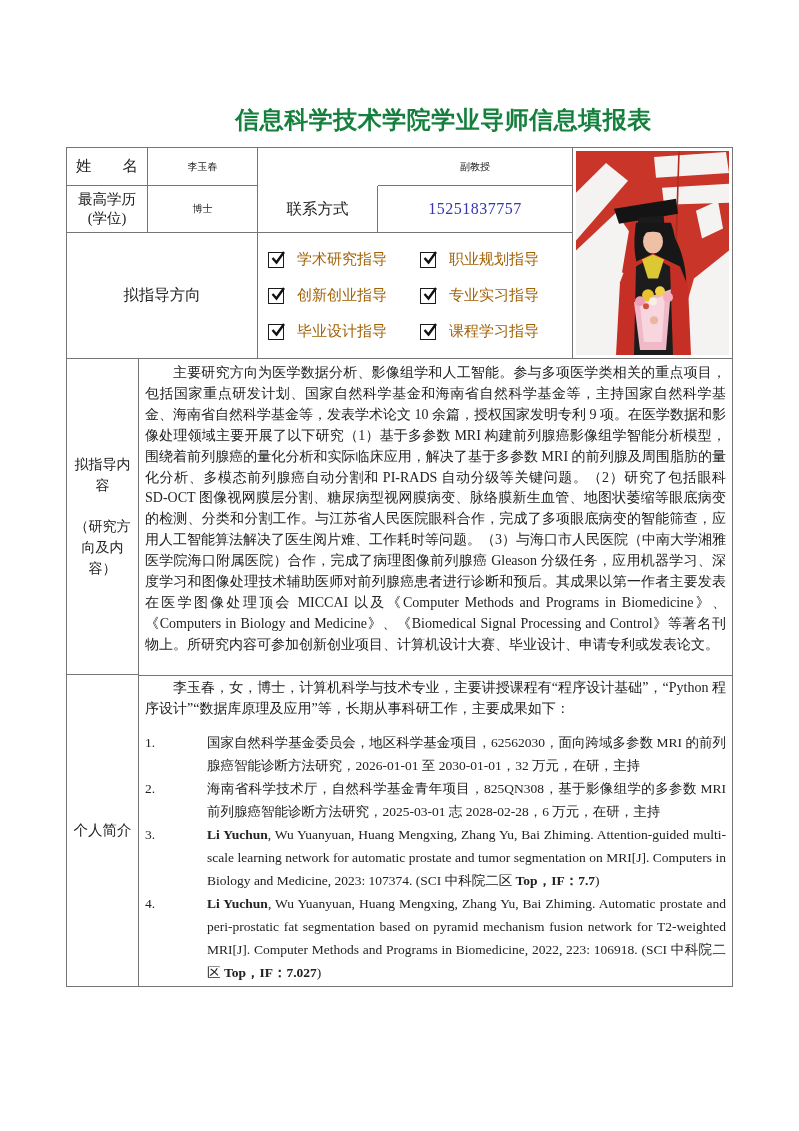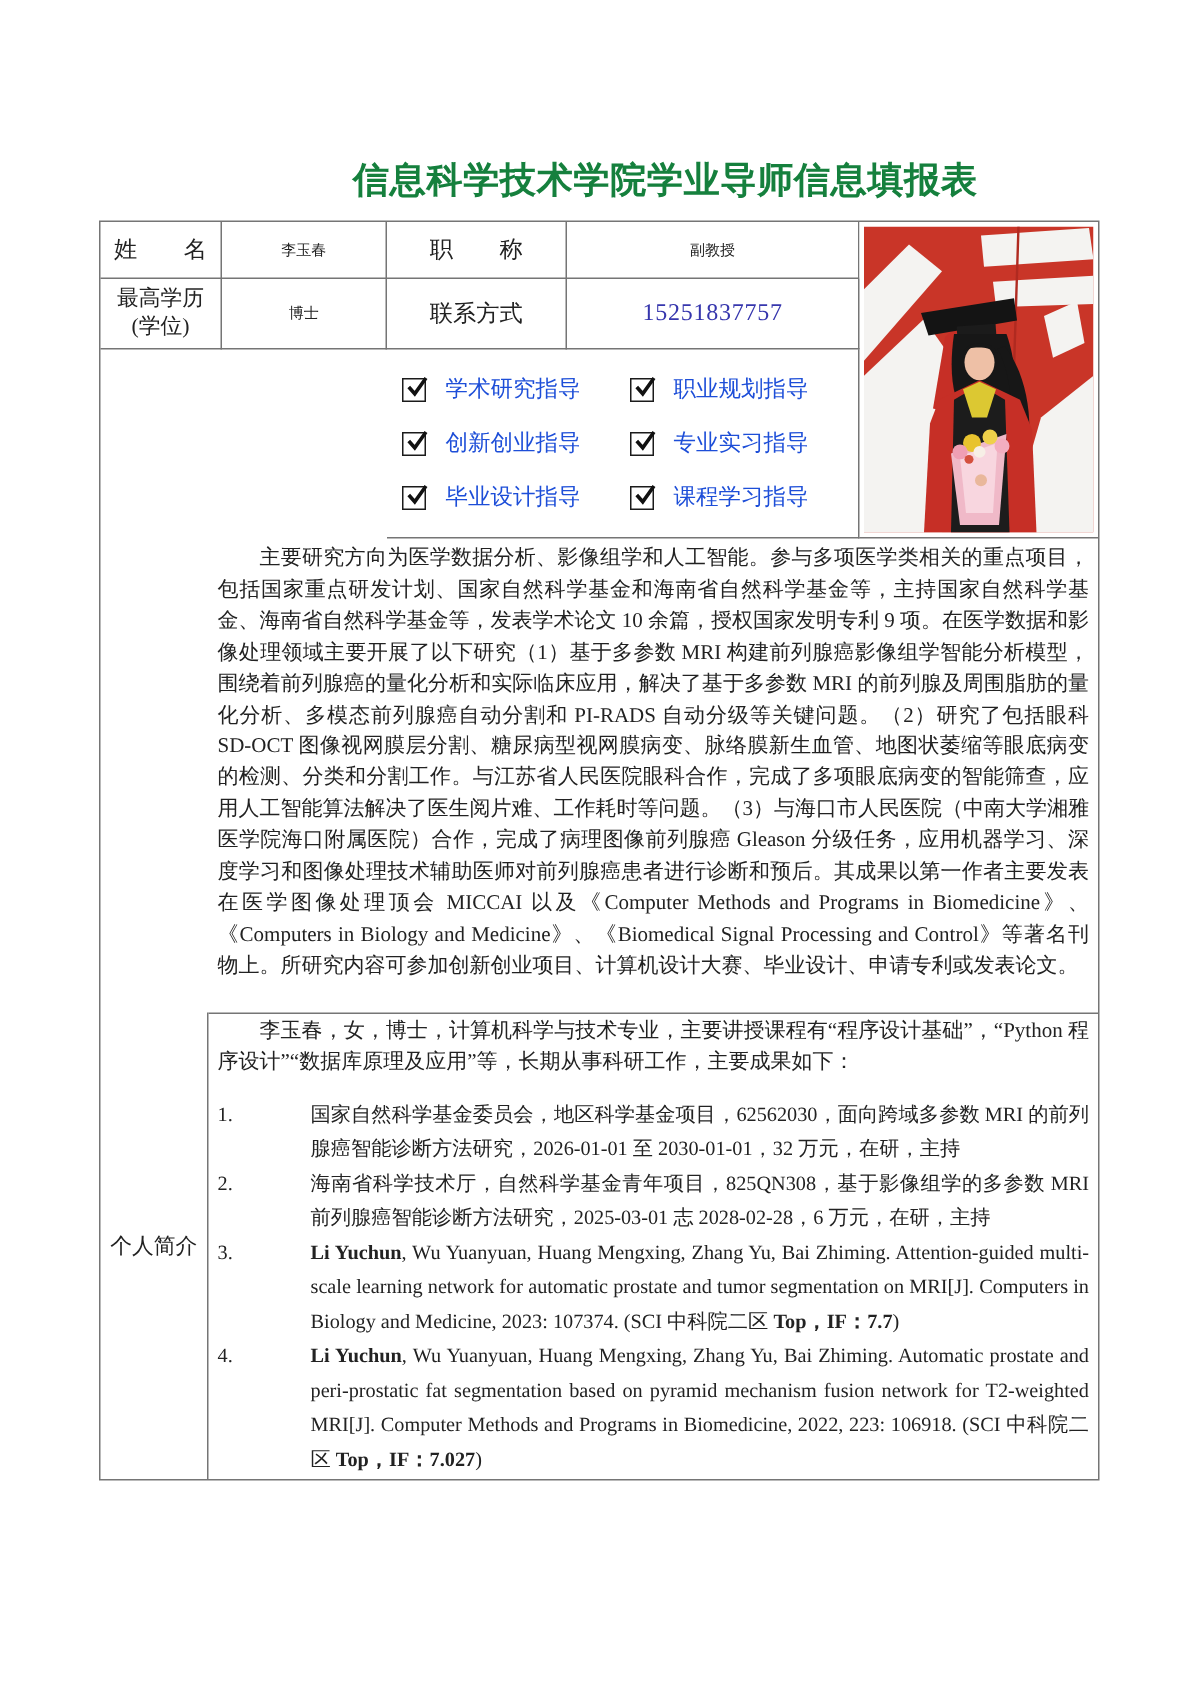--- a/index.html
+++ b/index.html
@@ -45,21 +45,21 @@
     grid-template-columns:148px 148px;
     row-gap:17px;column-gap:4px;
     padding-left:6px;
   }
   .option{display:flex;align-items:center;gap:13px;}
   .cbox{
     position:relative;width:14px;height:14px;flex:0 0 14px;
     border:1.6px solid #1b1b1b;background:#fff;
   }
   .cbox svg{position:absolute;left:0px;top:-3px;}
-  .option-label{font-size:15px;color:#1d4ed8;white-space:nowrap;}
+  .option-label{font-size:15px;color:#a16207;white-space:nowrap;}
 
   
   .stack-label{
     flex-direction:column;gap:20px;
     font-size:14px;line-height:21px;text-align:center;
     padding:0 4px;word-break:break-all;
   }
   .bigtext{
     align-items:flex-start;justify-content:flex-start;
   }
@@ -88,23 +88,20 @@
 
   <div class="doc-title">信息科学技术学院学业导师信息填报表</div>
 
   <div class="form-table">
 
     <div class="cell" style="left:0;top:0;width:81px;height:38px;">
       <span class="lbl">姓　　名</span>
     </div>
     <div class="cell" style="left:81px;top:0;width:110px;height:38px;">
       <span class="val">李玉春</span>
-    </div>
-    <div class="cell" style="left:191px;top:0;width:120px;height:38px;">
-      <span class="lbl">职　　称</span>
     </div>
     <div class="cell" style="left:311px;top:0;width:195px;height:38px;">
       <span class="val">副教授</span>
     </div>
 
     <div class="cell no-r photo-cell" style="left:506px;top:0;width:159px;height:211px;">
       <svg viewBox="0 0 153 205" preserveAspectRatio="none">
         <rect x="0" y="0" width="153" height="205" fill="#c93528"></rect>
 
         <polygon points="0,42 30,12 52,30 0,90" fill="#f4f3f1"></polygon>
@@ -151,20 +148,23 @@
       <span class="lbl pre-line">最高学历
 (学位)</span>
     </div>
     <div class="cell" style="left:191px;top:38px;width:120px;height:47px;">
       <span class="lbl">联系方式</span>
     </div>
     <div class="cell" style="left:311px;top:38px;width:195px;height:47px;">
       <span class="phone">15251837757</span>
     </div>
 
+    <div class="cell" style="left:0;top:85px;width:191px;height:126px;">
+      <span class="lbl">拟指导方向</span>
+    </div>
     <div class="cell" style="left:191px;top:85px;width:315px;height:126px;">
       <div class="options-grid">
   <div class="option">
     <span class="cbox">
       <svg width="19" height="17" viewBox="0 0 19 17">
         <path d="M3.5,8 L7.5,12.5 L15,2" stroke="#111" stroke-width="2.4" fill="none"></path>
       </svg>
     </span>
     <span class="option-label">学术研究指导</span>
   </div>
@@ -209,20 +209,24 @@
     <span class="cbox">
       <svg width="19" height="17" viewBox="0 0 19 17">
         <path d="M3.5,8 L7.5,12.5 L15,2" stroke="#111" stroke-width="2.4" fill="none"></path>
       </svg>
     </span>
     <span class="option-label">课程学习指导</span>
   </div>
 </div>
     </div>
 
+    <div class="cell stack-label" style="left:0;top:211px;width:72px;height:316px;">
+      <div>拟指导内容</div>
+      <div>（研究方向及内容）</div>
+    </div>
     <div class="cell no-r bigtext" style="left:72px;top:212px;width:593px;height:316px;">
       <div class="inner">
         <p class="para">主要研究方向为医学数据分析、影像组学和人工智能。参与多项医学类相关的重点项目，包括国家重点研发计划、国家自然科学基金和海南省自然科学基金等，主持国家自然科学基金、海南省自然科学基金等，发表学术论文 10 余篇，授权国家发明专利 9 项。在医学数据和影像处理领域主要开展了以下研究（1）基于多参数 MRI 构建前列腺癌影像组学智能分析模型，围绕着前列腺癌的量化分析和实际临床应用，解决了基于多参数 MRI 的前列腺及周围脂肪的量化分析、多模态前列腺癌自动分割和 PI-RADS 自动分级等关键问题。（2）研究了包括眼科 SD-OCT 图像视网膜层分割、糖尿病型视网膜病变、脉络膜新生血管、地图状萎缩等眼底病变的检测、分类和分割工作。与江苏省人民医院眼科合作，完成了多项眼底病变的智能筛查，应用人工智能算法解决了医生阅片难、工作耗时等问题。（3）与海口市人民医院（中南大学湘雅医学院海口附属医院）合作，完成了病理图像前列腺癌 Gleason 分级任务，应用机器学习、深度学习和图像处理技术辅助医师对前列腺癌患者进行诊断和预后。其成果以第一作者主要发表在医学图像处理顶会 MICCAI 以及《Computer Methods and Programs in Biomedicine》、《Computers in Biology and Medicine》、《Biomedical Signal Processing and Control》等著名刊物上。所研究内容可参加创新创业项目、计算机设计大赛、毕业设计、申请专利或发表论文。</p>
       </div>
     </div>
 
     <div class="cell no-b" style="left:0;top:527px;width:72px;height:311px;">
       <span class="lbl" style="font-size:14.5px;">个人简介</span>
     </div>
     <div class="cell no-r no-b bigtext" style="left:72px;top:527px;width:593px;height:311px;">

